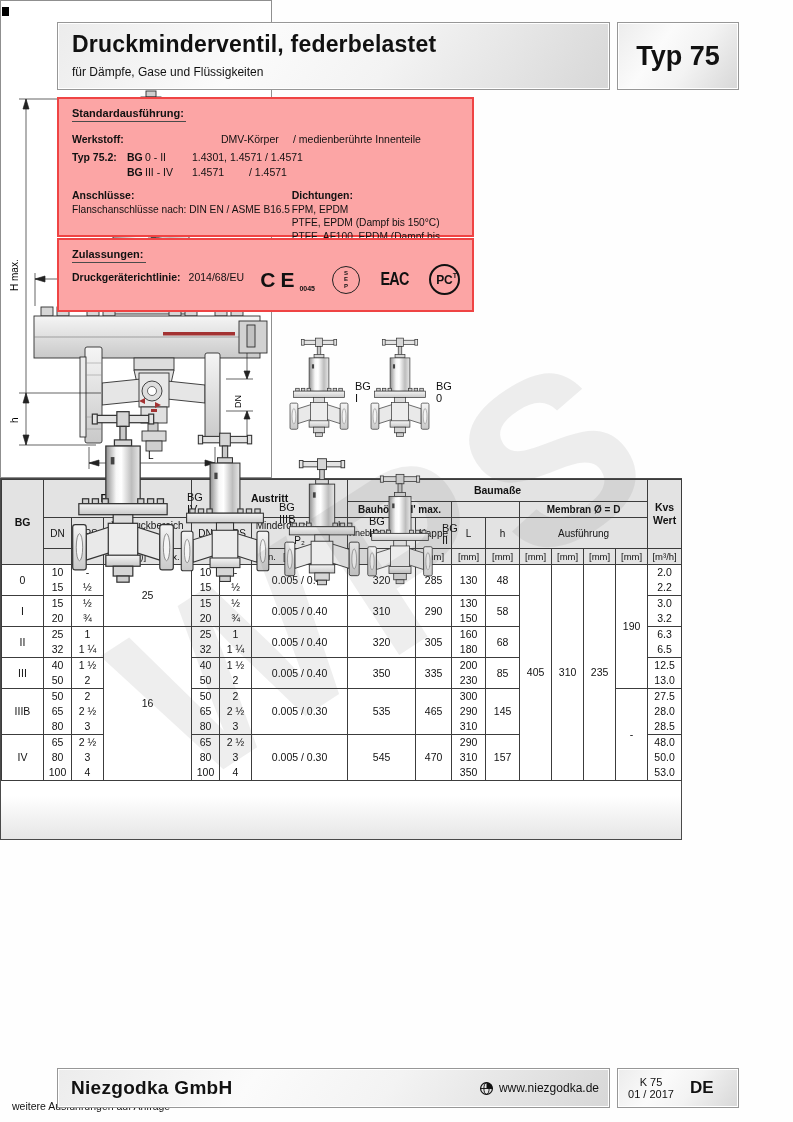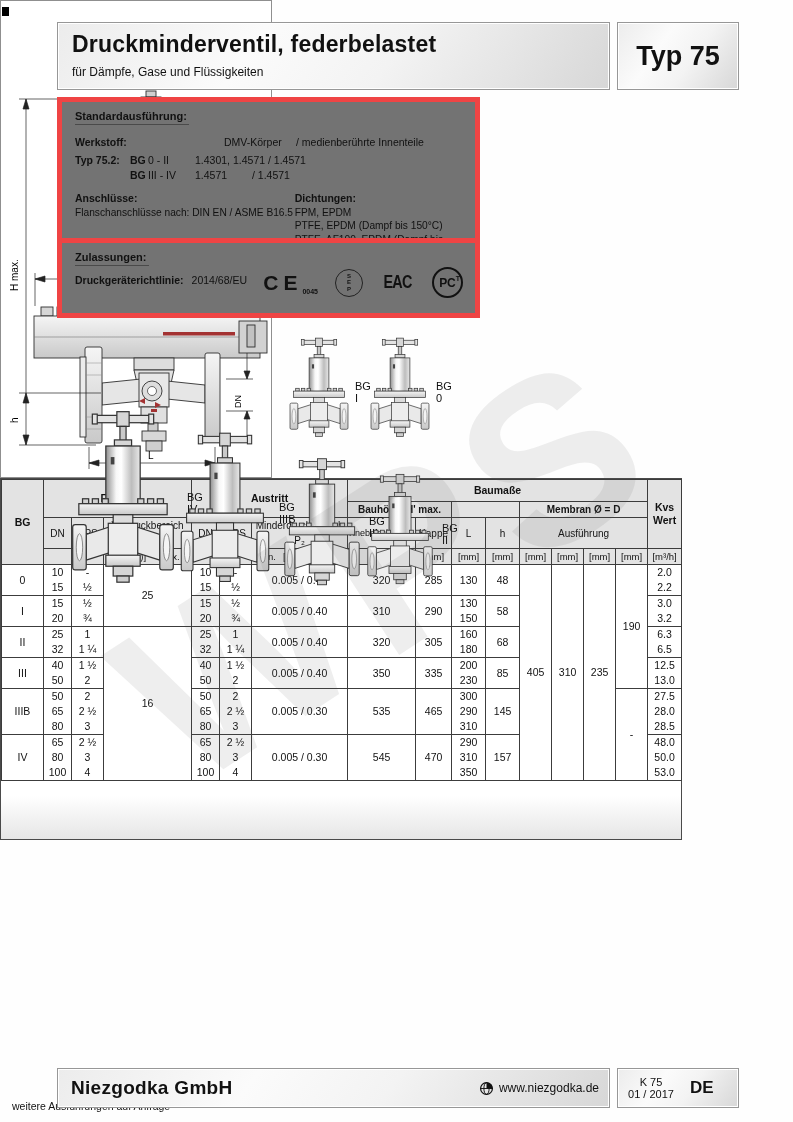--- a/index.html
+++ b/index.html
@@ -1,21 +1,21 @@
 <!DOCTYPE html>
 <html><head>
 <meta charset="utf-8">
 <style>
   html,body{margin:0;padding:0;background:#fff;}
   #page{position:relative;width:793px;height:1122px;background:#fefefe;
         font-family:"Liberation Sans",sans-serif;color:#111;overflow:hidden;}
   .box{position:absolute;border:1px solid #979797;
        background:linear-gradient(125deg,#ececec 0%,#fbfbfb 35%,#f3f3f3 60%,#d7d7d7 100%);
        box-shadow:0 0 0 1px #fff inset;}
-  .plainbox{position:absolute;border:5px solid #ef4444;background:#737373;}
+  .plainbox{position:absolute;border:2px solid #ef4444;background:#fca5a5;}
   
   #title-box{left:57px;top:22px;width:551px;height:66px;}
   #title-box h1{margin:8px 0 0 14px;font-size:23px;letter-spacing:.2px;}
   #title-box .sub{margin:7px 0 0 14px;font-size:12px;}
   #type-box{left:617px;top:22px;width:120px;height:66px;display:flex;align-items:center;justify-content:center;}
   #type-box .t{font-size:27px;font-weight:bold;}
   
   #std-box{left:57px;top:97px;width:413px;height:136px;font-size:10.5px;}
   #zul-box{left:57px;top:238px;width:413px;height:70px;font-size:10.5px;}
   .hd{display:inline-block;font-weight:bold;font-size:11px;border-bottom:1.5px solid #4a4a4a;

